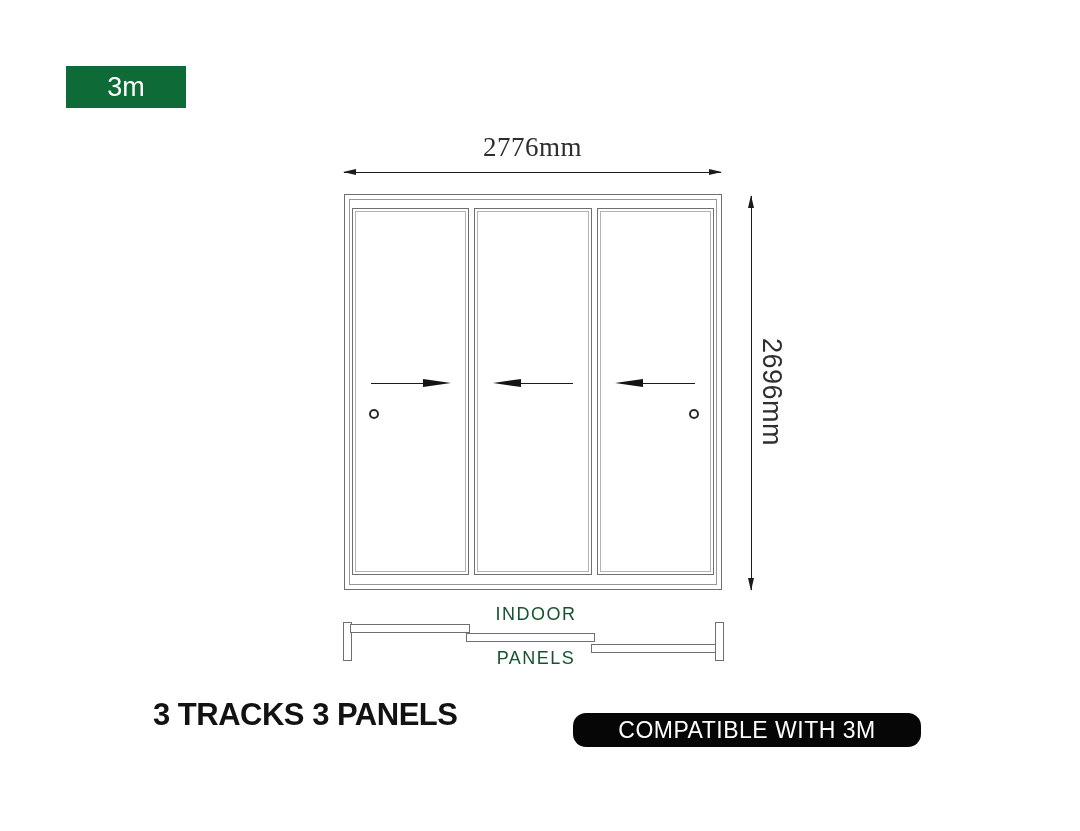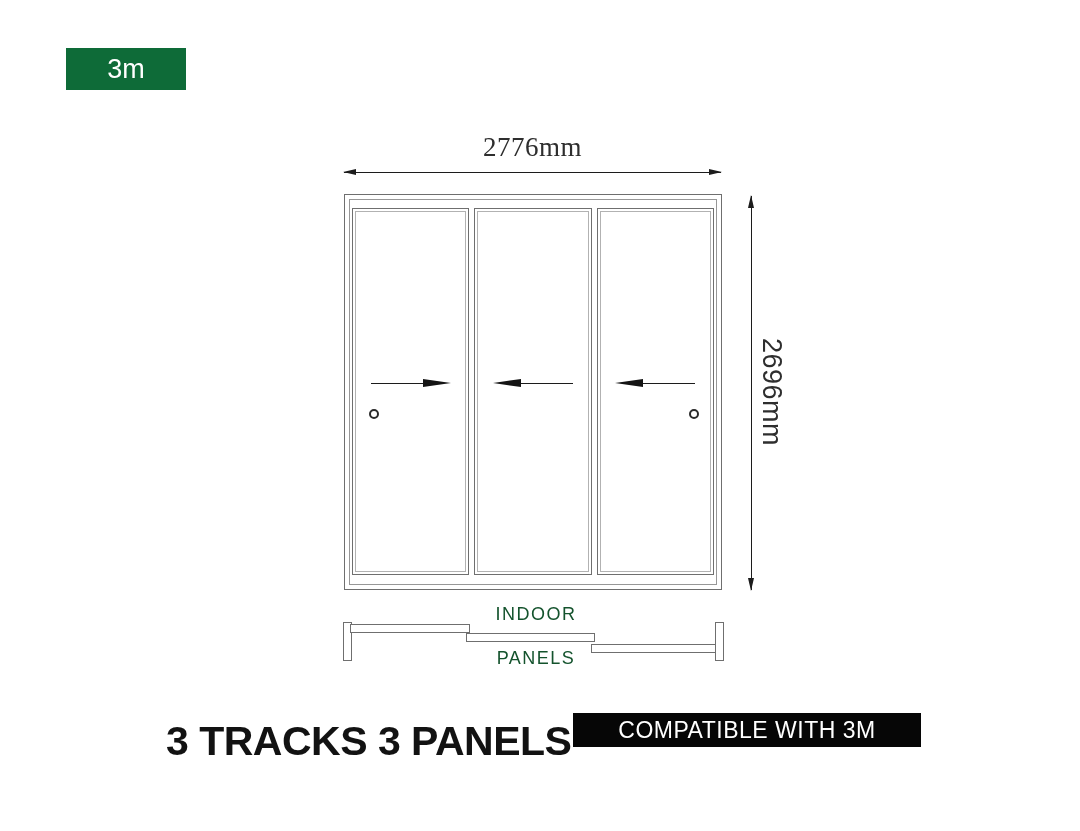--- a/index.html
+++ b/index.html
@@ -4,21 +4,21 @@
 <style>
   * { margin:0; padding:0; box-sizing:border-box; }
   html,body { background:#ffffff; }
   .canvas {
     position:relative; width:1080px; height:831px; background:#ffffff;
     font-family:"Liberation Sans", sans-serif; overflow:hidden;
   }
 
   
   .size-badge {
-    position:absolute; left:66px; top:48px; width:120px; height:42px;
+    position:absolute; left:66px; top:66px; width:120px; height:42px;
     background:var(--accent-green,#0E6B38); color:#fff;
     display:flex; align-items:center; justify-content:center;
     font-size:27px; font-weight:400;
   }
 
   
   .dim-top { position:absolute; left:343px; top:132px; width:379px; height:46px; }
   .dim-top-label {
     text-align:center; font-size:27px; font-weight:300; color:#2e2e2e;
     letter-spacing:0.5px;
@@ -84,28 +84,28 @@
   .jamb-right { left:715px; top:622px; width:9px;  height:39px; }
   .plan-label {
     position:absolute; left:466px; width:140px; text-align:center;
     font-size:18px; font-weight:400; color:#14532d; letter-spacing:1.5px;
   }
   .indoor-label  { top:604px; }
   .outdoor-label { top:648px; }
 
   
   .footer-title {
-    position:absolute; left:153px; top:718px; height:46px; line-height:46px;
-    font-size:41px; font-weight:700; color:#121212; letter-spacing:-0.5px;margin-left:13px;
+    position:absolute; left:153px; top:692px; height:46px; line-height:46px;
+    font-size:31px; font-weight:700; color:#121212; letter-spacing:-0.5px;
   }
   .compat-badge {
     position:absolute; left:573px; top:713px; width:348px; height:34px;
     background:var(--badge-black,#060606); color:#fff;
     display:flex; align-items:center; justify-content:center;
-    font-size:23px; font-weight:400; letter-spacing:0.5px;
+    font-size:23px; font-weight:400; letter-spacing:0.5px;border-radius:13px;
   }
 </style>
 </head>
 <body>
 
 <div class="canvas">
 
   <div class="size-badge">
     <span>3m</span>
   </div>

